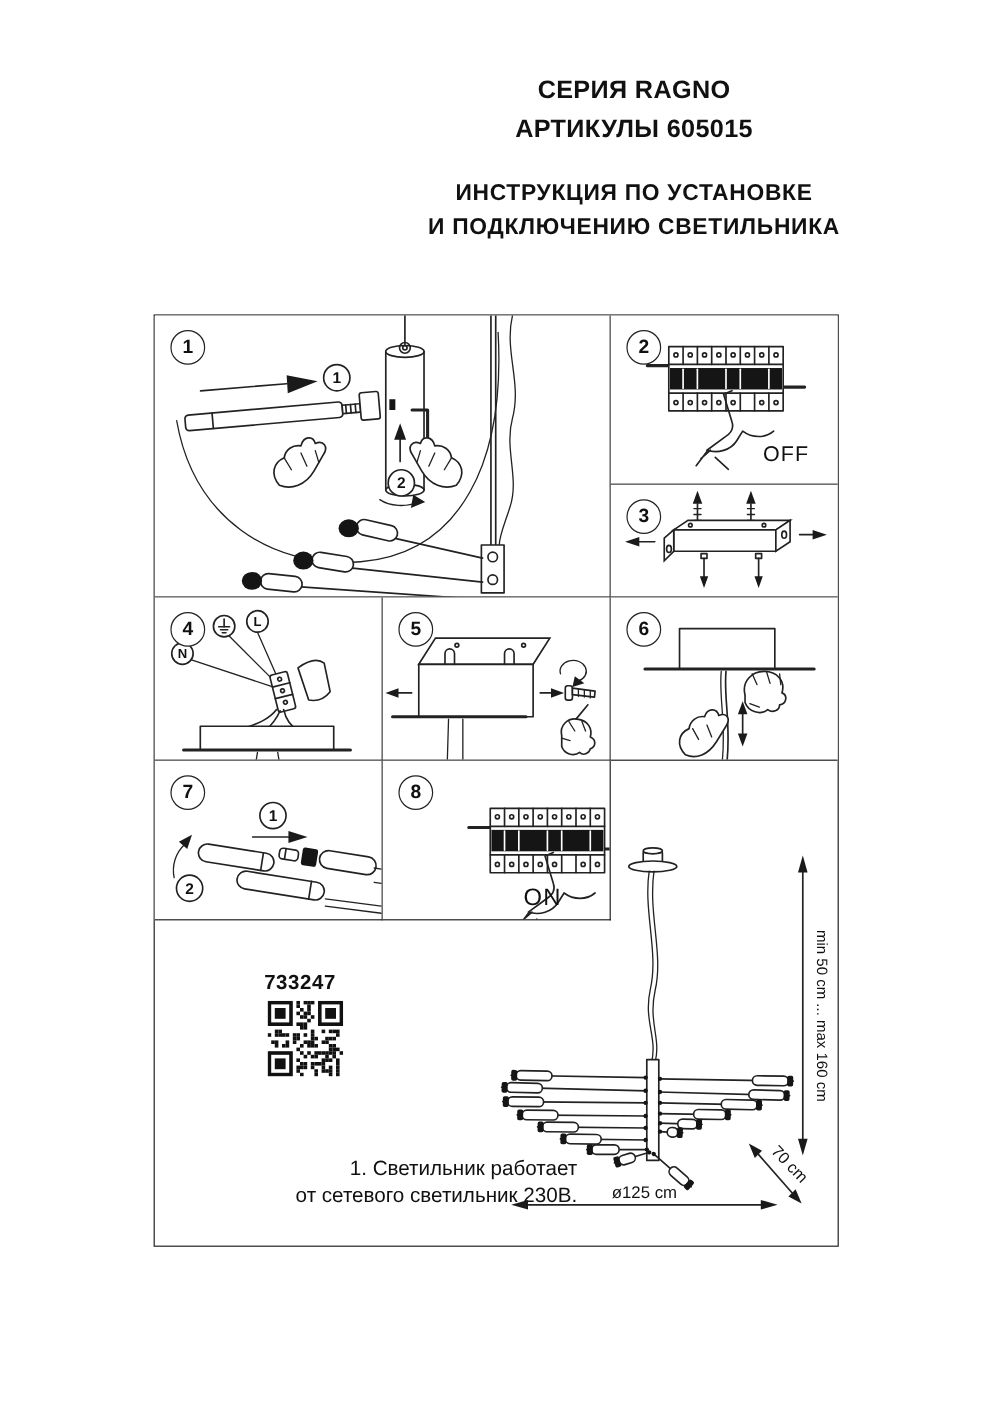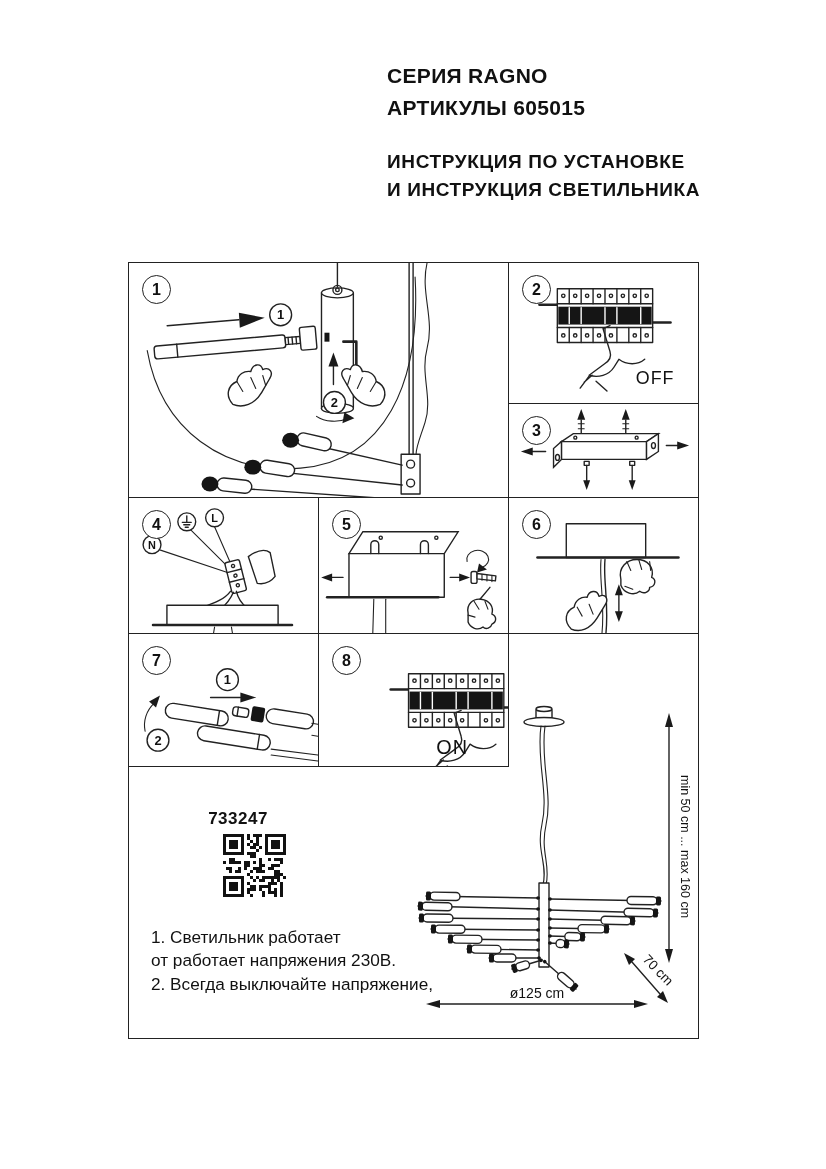--- a/index.html
+++ b/index.html
@@ -1,19 +1,19 @@
 <!DOCTYPE html>
 <html><head>
 <meta charset="utf-8">
 <style>
   html,body{margin:0;padding:0;background:#fff;}
   .page{position:relative;width:826px;height:1169px;background:#fff;overflow:hidden;
         font-family:"Liberation Sans",sans-serif;color:#111;}
   
-  .hdr{position:absolute;top:60px;right:126px;text-align:left;}
+  .hdr{position:absolute;top:60px;right:126px;text-align:center;}
   .hdr .s{font-size:21px;font-weight:bold;line-height:32px;letter-spacing:.3px;}
   .hdr .gap{height:24px;}
   .hdr .t{font-size:19px;font-weight:bold;line-height:28px;letter-spacing:.6px;}
   
   .grid{position:absolute;left:128px;top:262px;width:569px;height:775px;
         border:1.6px solid #222;box-sizing:content-box;}
   .cell{position:absolute;box-sizing:border-box;background:#fff;}
   .br{border-right:1.6px solid #222;}
   .bb{border-bottom:1.6px solid #222;}
   .p1{left:0;top:0;width:380px;height:235px;}
@@ -33,39 +33,39 @@
   svg polygon{fill:#1a1a1a;stroke:none;}
   svg .fill{fill:#151515;stroke:none;}
   svg .wfill{fill:#fff;stroke:#222;}
   svg .thk{stroke-width:2.6;}
   svg .thn{stroke-width:1.1;}
   svg text{fill:#111;stroke:none;font-family:"Liberation Sans",sans-serif;}
   svg .num{font-size:13px;font-weight:bold;text-anchor:middle;}
   svg .lab{font-size:11px;font-weight:bold;text-anchor:middle;}
   svg .state{font-size:18px;letter-spacing:1px;}
   
-  .qrlabel{position:absolute;left:76px;top:546px;width:66px;text-align:center;
+  .qrlabel{position:absolute;left:88px;top:546px;width:66px;text-align:center;
            font-size:17px;font-weight:bold;letter-spacing:.5px;}
   .qr{position:absolute;left:94px;top:571px;width:63px;height:63px;}
-  .notes{position:absolute;left:22px;top:663px;font-size:17.2px;line-height:23.4px;width:330px;}
+  .notes{position:absolute;left:22px;top:699px;font-size:17.2px;line-height:23.4px;width:330px;text-align:right;}
   .chand{position:absolute;left:280px;top:436px;width:292px;height:322px;}
   svg .dim{font-size:12.5px;}
   svg .dimb{font-size:14px;text-anchor:middle;}
 </style>
 </head>
 <body>
 
 <div class="page">
 
   <div class="hdr">
     <div class="s">СЕРИЯ RAGNO</div>
     <div class="s">АРТИКУЛЫ 605015</div>
     <div class="gap"></div>
     <div class="t">ИНСТРУКЦИЯ ПО УСТАНОВКЕ</div>
-    <div class="t">И ИНСТРУКЦИЯ СВЕТИЛЬНИКА</div>
+    <div class="t">И ПОДКЛЮЧЕНИЮ СВЕТИЛЬНИКА</div>
   </div>
 
   <div class="grid">
 
     <section class="cell p1 br bb">
       <div class="badge">1</div>
       <svg id="p1svg" viewBox="0 0 380 235">
 
         <path class="thn" d="M18,88 C32,168 95,212 172,206 C256,199 293,122 287,14"></path>
 
@@ -533,22 +533,21 @@
         <rect x="42" y="0" width="21" height="21" style="fill:#111;stroke:none"></rect>
         <rect x="45" y="3" width="15" height="15" style="fill:#fff;stroke:none"></rect>
         <rect x="48" y="6" width="9" height="9" style="fill:#111;stroke:none"></rect>
         <rect x="0" y="42" width="21" height="21" style="fill:#111;stroke:none"></rect>
         <rect x="3" y="45" width="15" height="15" style="fill:#fff;stroke:none"></rect>
         <rect x="6" y="48" width="9" height="9" style="fill:#111;stroke:none"></rect>
       </svg>
 
     <div class="notes">
       <div>1. Светильник работает</div>
-      <div>от работает напряжения 230В.</div>
-      <div>2. Всегда выключайте напряжение,</div>
+      <div>от сетевого светильник 230В.</div>
     </div>
 
     <svg class="chand" viewBox="0 0 292 322">
 
       <rect class="wfill" x="127" y="10" width="16" height="12" rx="2"></rect>
       <ellipse class="wfill" cx="135" cy="10" rx="8" ry="2.5"></ellipse>
       <ellipse class="wfill" cx="135" cy="23" rx="20" ry="4.5"></ellipse>
 
       <path class="thn" d="M132,27 C127,60 140,95 133,125 C127,152 139,165 134,186"></path>
       <path class="thn" d="M136,27 C131,62 144,96 137,126 C131,153 142,166 137,186"></path>

